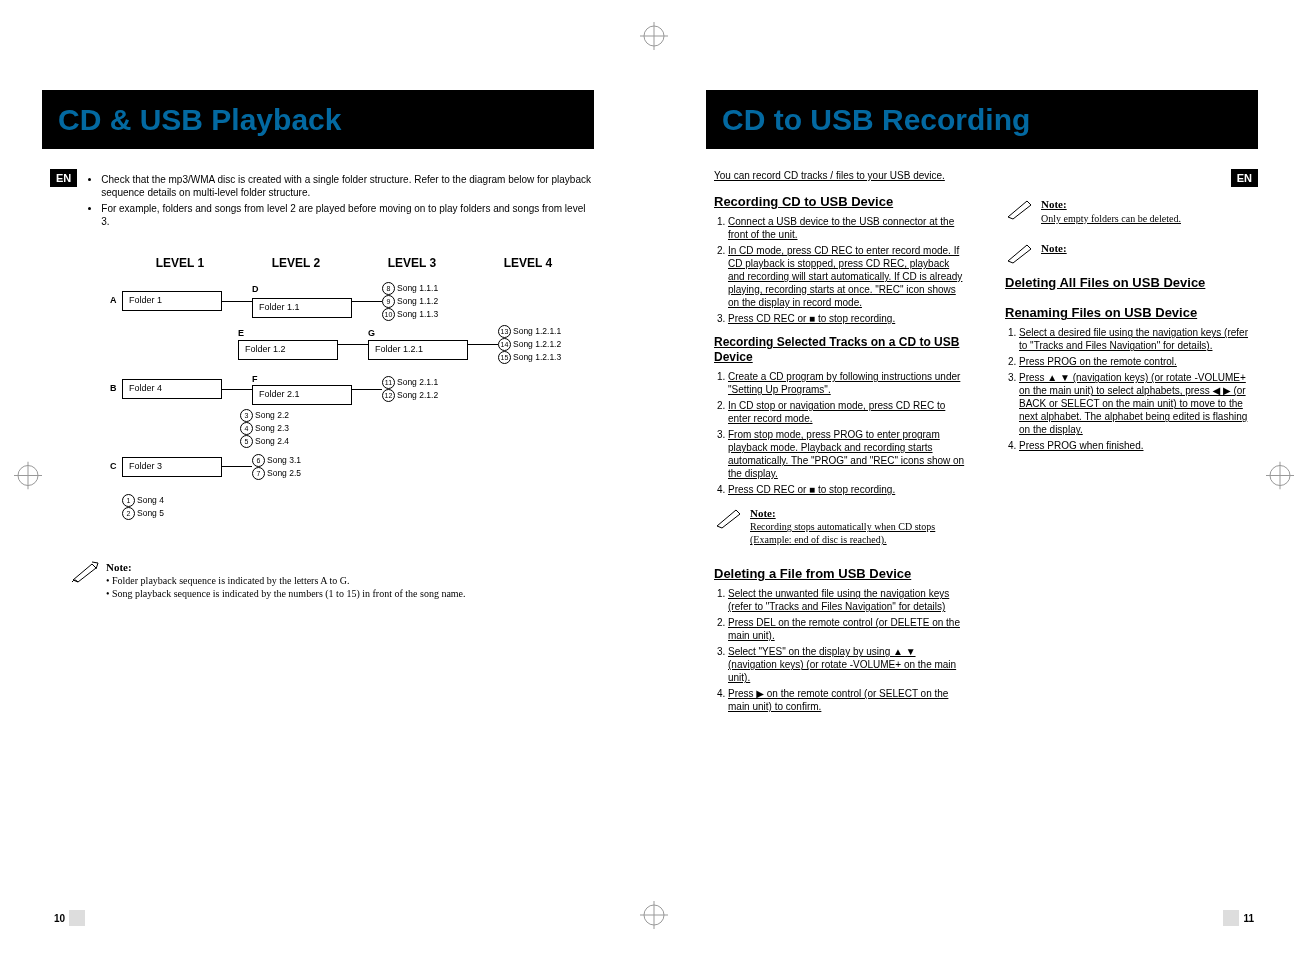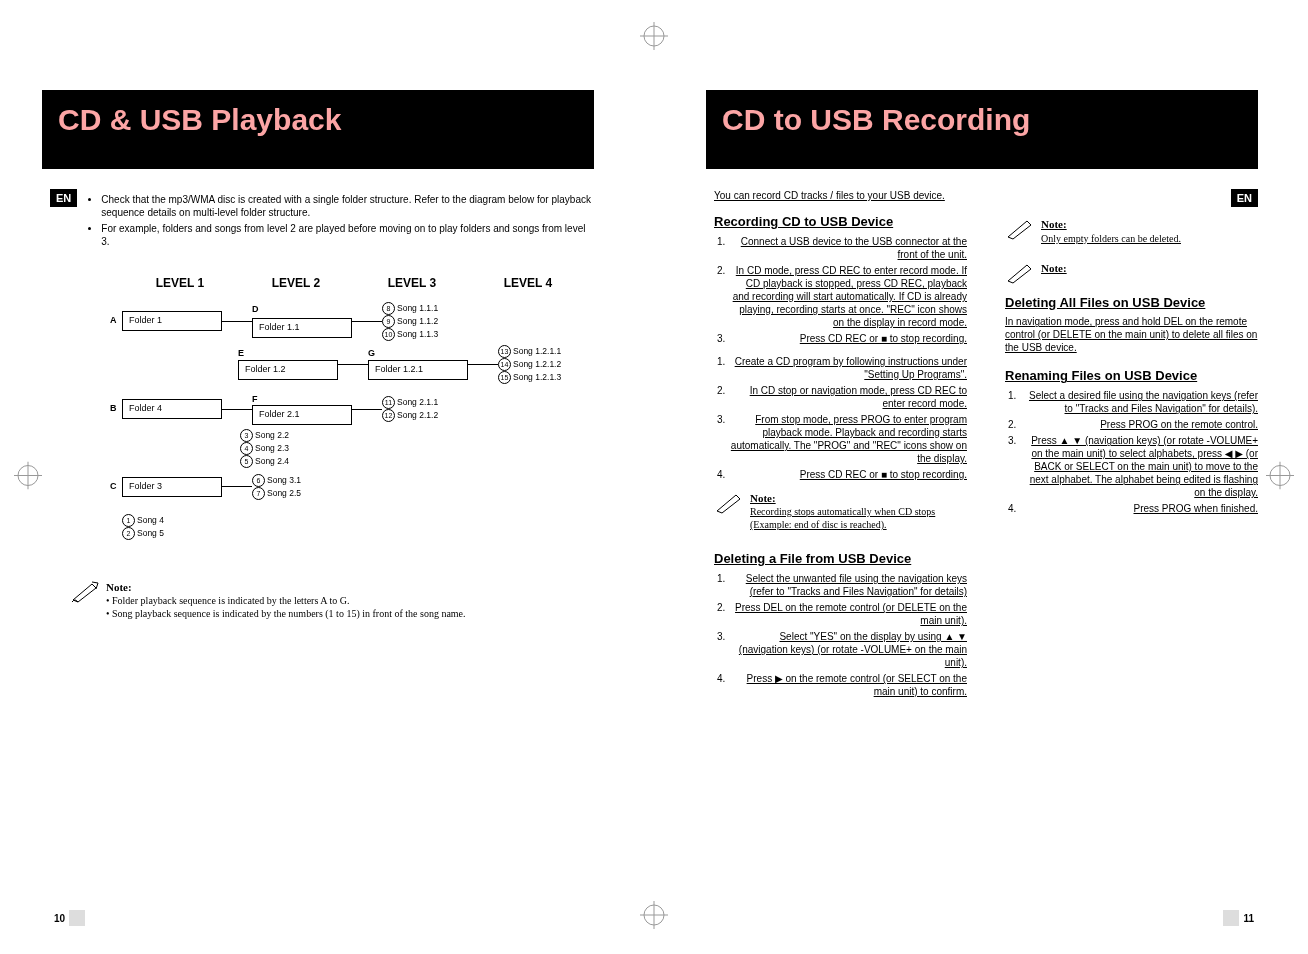--- a/index.html
+++ b/index.html
@@ -21,24 +21,24 @@
   }
   .page {
     width: 50%;
     padding: 90px 60px 30px 50px;
     box-sizing: border-box;
     position: relative;
   }
   .page-right { padding: 90px 50px 30px 60px; }
   .title-bar {
     background: #000;
-    color: #fca5a5;
+    color: #0369a1;
     font-size: 30px;
     font-weight: 900;
-    padding: 10px 16px 30px 16px;
+    padding: 10px 16px 10px 16px;
     margin-bottom: 20px;
     margin-left: -8px;
   }
   .en-badge {
     background: #000;
     color: #fff;
     font-weight: bold;
     font-size: 11px;
     padding: 2px 6px;
     display: inline-block;
@@ -47,21 +47,21 @@
   .h2 {
     font-size: 14px;
     font-weight: 900;
     margin-bottom: 4px;
   }
   .h3 { font-size: 13px; font-weight: 800; margin: 10px 0 4px 0; }
   .h4 { font-size: 12px; font-weight: 700; margin: 8px 0 4px 0; }
   ul.bullets { margin: 4px 0 10px 14px; padding: 0; }
   ul.bullets li { margin-bottom: 3px; }
   ol.steps { margin: 4px 0 10px 14px; padding: 0; }
-  ol.steps li { margin-bottom: 3px; text-align: right; }
+  ol.steps li { margin-bottom: 3px; }
   .diagram { margin: 18px 0 18px 60px; }
   .level-headers { display:flex; gap:0; font-weight:bold; font-size:12px; margin-left: 12px; margin-bottom:10px;}
   .level-headers span { display:inline-block; width:116px; text-align:center; }
   .tree-row { display:flex; align-items:center; margin:4px 0; }
   .letter { width:12px; font-size:9px; font-weight:bold; }
   .folder {
     border: 1px solid #000;
     width: 86px;
     padding: 3px 6px;
     font-size: 9px;
@@ -236,20 +236,21 @@
       <div class="col">
         <div style="margin-bottom:12px;">You can record CD tracks / files to your USB device.</div>
 
         <div class="h3">Recording CD to USB Device</div>
         <ol class="steps">
           <li>Connect a USB device to the USB connector at the front of the unit.</li>
           <li>In CD mode, press CD REC to enter record mode. If CD playback is stopped, press CD REC, playback and recording will start automatically. If CD is already playing, recording starts at once. "REC" icon shows on the display in record mode.</li>
           <li>Press CD REC or  ■  to stop recording.</li>
         </ol>
 
+        <div class="h4">Recording Selected Tracks on a CD to USB Device</div>
         <ol class="steps">
           <li>Create a CD program by following instructions under "Setting Up Programs".</li>
           <li>In CD stop or navigation mode, press CD REC to enter record mode.</li>
           <li>From stop mode, press PROG to enter program playback mode. Playback and recording starts automatically. The "PROG" and "REC" icons show on the display.</li>
           <li>Press CD REC or  ■  to stop recording.</li>
         </ol>
 
         <div class="note-block">
           <svg class="note-icon-svg" viewBox="0 0 30 24">
               <path d="M3 20 L22 4 L26 8 L8 22 Z" fill="none" stroke="#000"></path>
@@ -287,21 +288,20 @@
         <div class="note-block" style="margin-top:16px;">
           <svg class="note-icon-svg" viewBox="0 0 30 24">
               <path d="M3 20 L22 4 L26 8 L8 22 Z" fill="none" stroke="#000"></path>
             </svg>
           <div>
             <div class="note-title">Note:</div>
           </div>
         </div>
 
         <div class="h3">Deleting All Files on USB Device</div>
-        <div>In navigation mode, press and hold DEL on the remote control (or DELETE on the main unit) to delete all files on the USB device.</div>
 
         <div class="h3" style="margin-top:14px;">Renaming Files on USB Device</div>
         <ol class="steps">
           <li>Select a desired file using the navigation keys (refer to "Tracks and Files Navigation" for details).</li>
           <li>Press PROG on the remote control.</li>
           <li>Press ▲ ▼ (navigation keys) (or rotate -VOLUME+ on the main unit) to select alphabets, press ◀ ▶  (or BACK or SELECT on the main unit) to move to the next alphabet. The alphabet being edited is flashing on the display.</li>
           <li>Press PROG when finished.</li>
         </ol>
       </div>
     </div>

